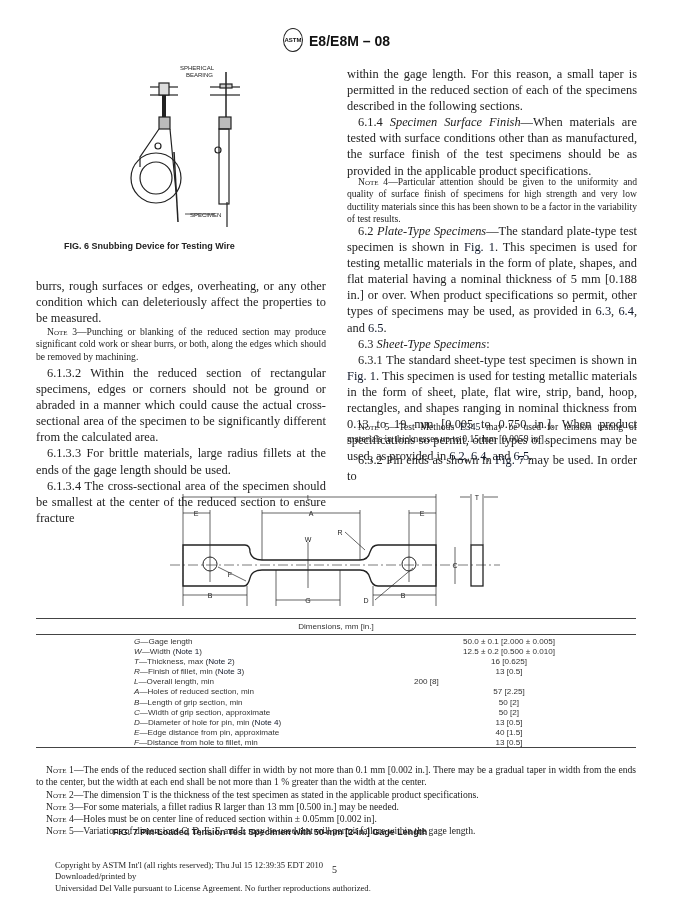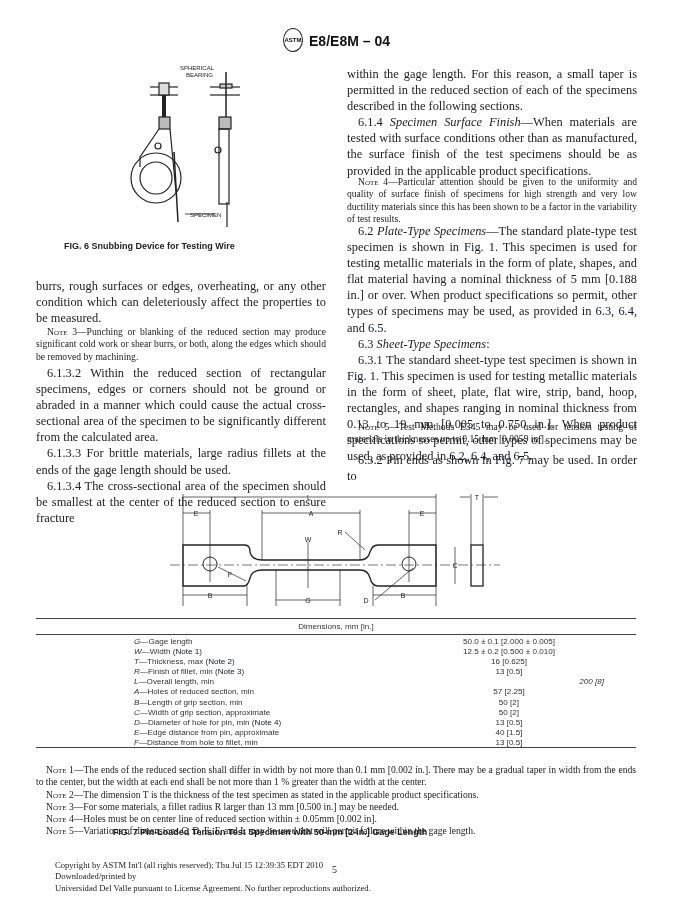--- a/index.html
+++ b/index.html
@@ -18,21 +18,21 @@
   .rcol { left: 347px; width: 290px; }
   table.dims { border-collapse: collapse; font-family: "Liberation Sans", sans-serif; font-size: 8.1px; color: #333; margin-left: 32px; }
   table.dims td { padding: 0; line-height: 10.1px; white-space: nowrap; }
   .footer { font-size: 8.6px; line-height: 11.3px; color: #222; }
   i { font-style: italic; }
 </style>
 </head>
 <body>
 
 <div class="abs header">
-  <span class="logo">ASTM</span><span>E8/E8M – 04</span>
+  <span class="logo">ASTM</span><span>E8/E8M – 08</span>
 </div>
 
 <svg class="abs" style="left:130px; top:62px;" width="180" height="172">
   <g stroke="#222" fill="none" stroke-width="1.2">
 
     <line x1="20" y1="25" x2="48" y2="25"></line>
     <line x1="20" y1="33" x2="48" y2="33"></line>
     <rect x="29" y="21" width="10" height="12" fill="#ddd"></rect>
     <line x1="34" y1="33" x2="34" y2="55" stroke-width="4"></line>
     <rect x="29" y="55" width="11" height="12" fill="#bbb"></rect>
@@ -167,21 +167,21 @@
         <td style="text-align: center; width: 190px;">16 [0.625]</td>
         <td></td>
       </tr>
       <tr>
         <td style="width: 280px;"><i>R</i><span>—Finish of fillet, min (</span><span class="link">Note 3</span><span>)</span></td>
         <td style="text-align: center; width: 190px;">13 [0.5]</td>
         <td></td>
       </tr>
       <tr>
         <td style="width: 280px;"><i>L</i><span>—Overall length, min</span></td>
-        <td style="text-align: right; width: 190px; font-style: italic;">200 [8]</td>
+        <td style="text-align: left; width: 190px;">200 [8]</td>
         <td></td>
       </tr>
       <tr>
         <td style="width: 280px;"><i>A</i><span>—Holes of reduced section, min</span></td>
         <td style="text-align: center; width: 190px;">57 [2.25]</td>
         <td></td>
       </tr>
       <tr>
         <td style="width: 280px;"><i>B</i><span>—Length of grip section, min</span></td>
         <td style="text-align: center; width: 190px;">50 [2]</td>

